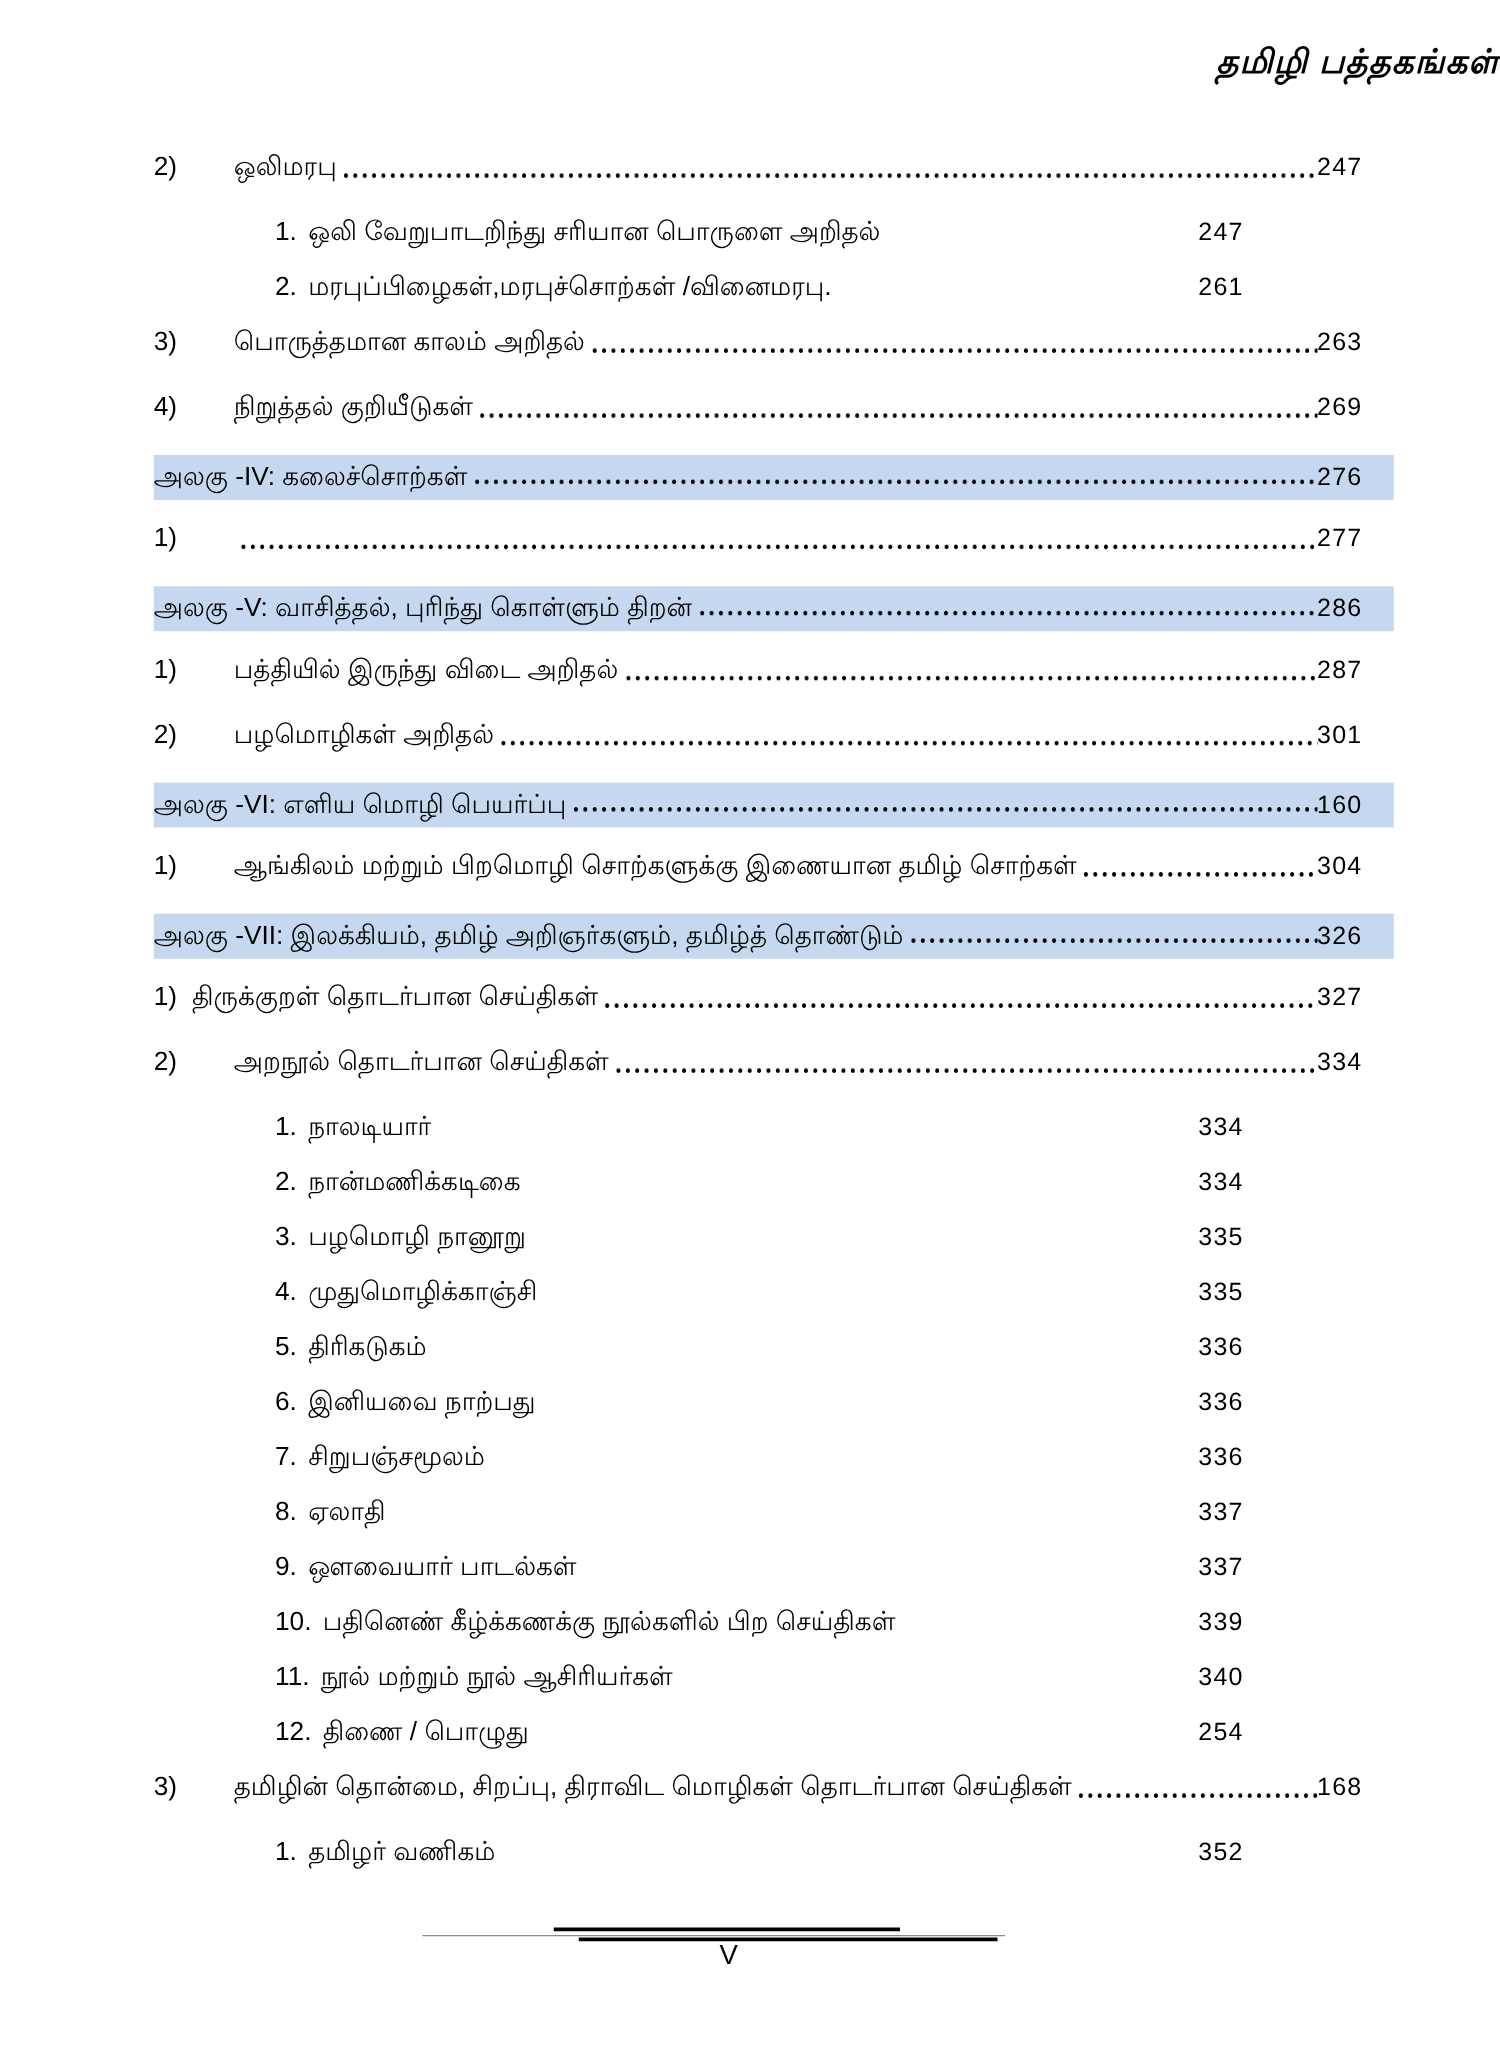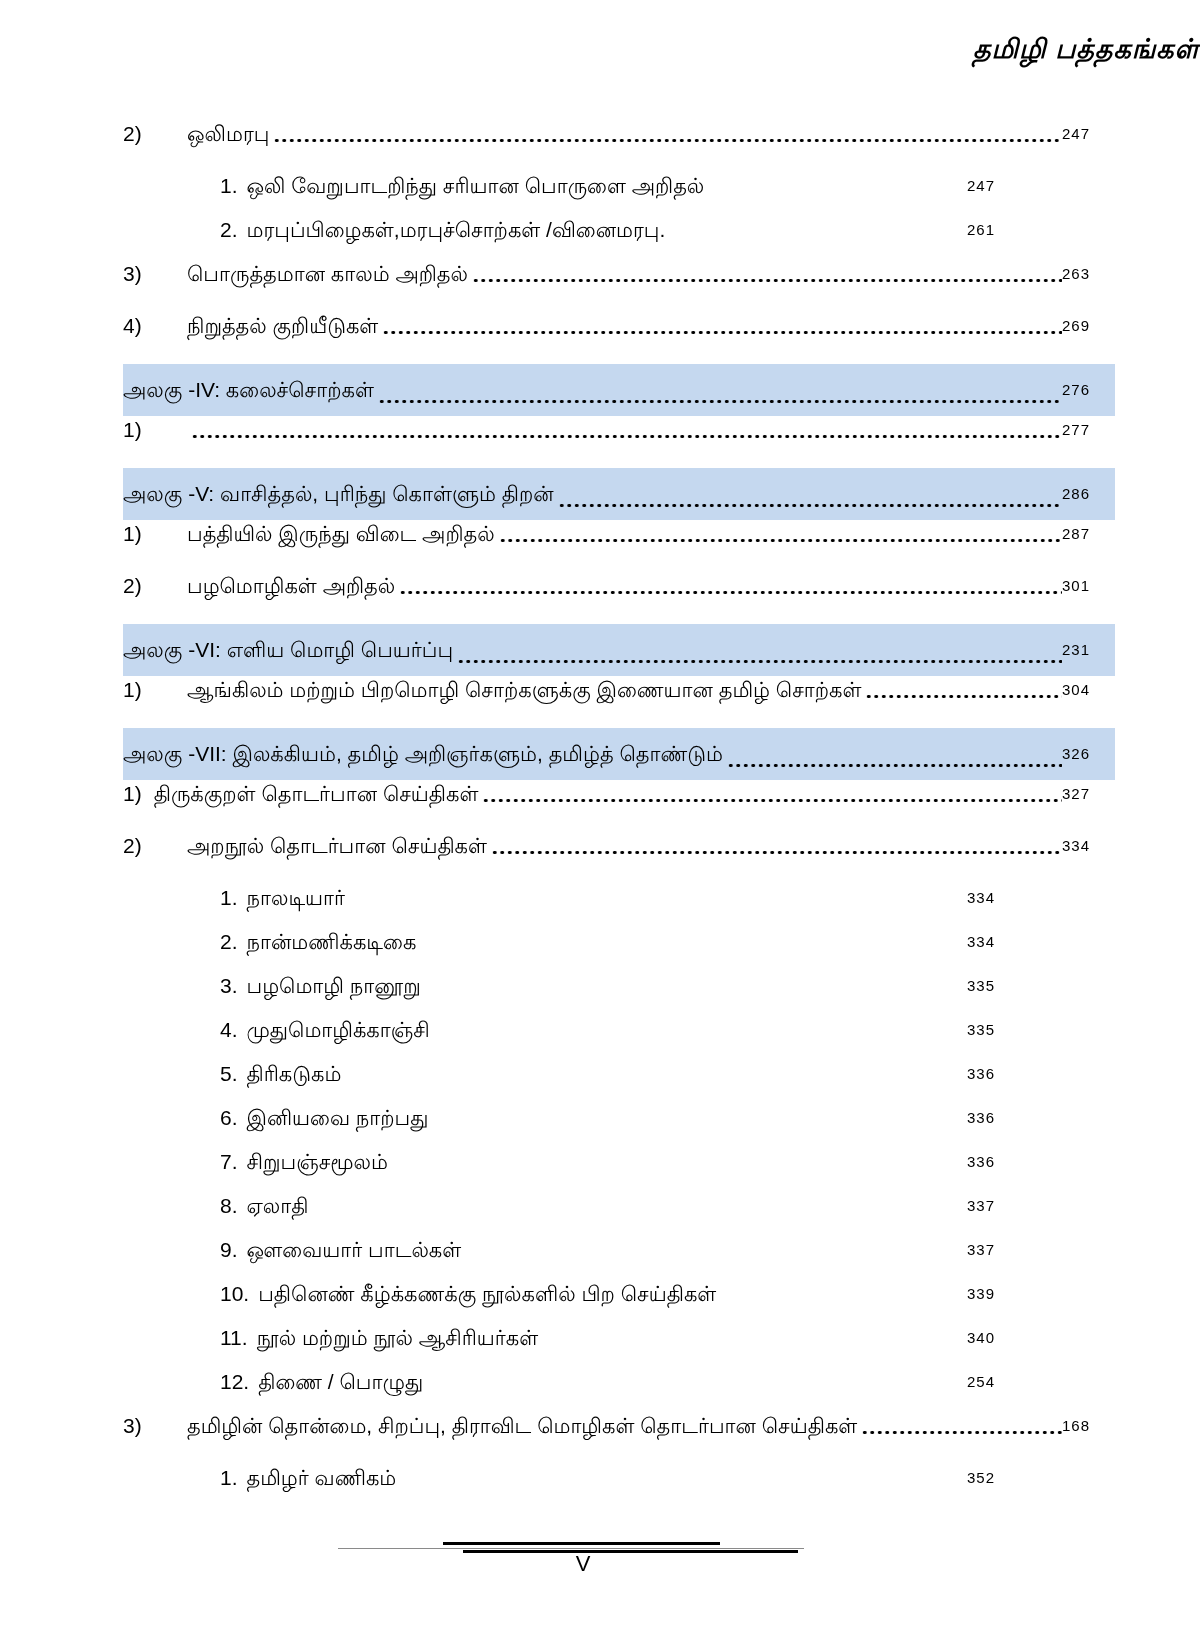--- a/index.html
+++ b/index.html
@@ -37,41 +37,42 @@
     align-items: center;
     height: 28px;
     line-height: 28px;
     font-size: 21px;
     white-space: nowrap;
   }
   .row.main    { margin-bottom: 24px; }
   .row.sub     { margin-bottom: 16px; padding-left: 97px; }
   .row.section {
     background: var(--hl, #c5d8ef);
-    height: 52px;
+    height: 36px;
     line-height: 42px;
     width: 992px;          
     padding-right: 25px;
+    margin-bottom: 17px;
   }
   .num  { flex: none; }
   .row.main .num { width: 64px; }
   .row.main.tight .num { width: auto; margin-right: 12px; }
   .row.sub .num { margin-right: 9px; }
   .label { flex: none; }
   .dots {
     flex: 1;
     height: 100%;
     margin-left: 4px;
     background-image: radial-gradient(circle, #000 1.6px, transparent 1.9px);
     background-size: 7.5px 5px;
     background-repeat: repeat-x;
     background-position: left bottom 5px;
   }
   .row.section .dots { background-position: left bottom 12px; }
-  .pg { flex: none; font-size: 15px; letter-spacing: 1px; }
+  .pg { flex: none; font-size: 20px; letter-spacing: 1px; }
   
   .row.sub .pg {
     position: absolute;
     left: 810px;
     width: 62px;
     text-align: right;
   }
 
   
   .fline { position: absolute; }
@@ -145,21 +146,21 @@
       </div>
       <div class="row main">
         <span class="num">2)</span>
         <span class="label">பழமொழிகள் அறிதல்</span>
         <span class="dots"></span>
         <span class="pg">301</span>
       </div>
       <div class="row section">
         <span class="label">அலகு -VI: எளிய மொழி பெயர்ப்பு</span>
         <span class="dots"></span>
-        <span class="pg">231</span>
+        <span class="pg">160</span>
       </div>
       <div class="row main">
         <span class="num">1)</span>
         <span class="label">ஆங்கிலம் மற்றும் பிறமொழி சொற்களுக்கு இணையான தமிழ் சொற்கள்</span>
         <span class="dots"></span>
         <span class="pg">304</span>
       </div>
       <div class="row section">
         <span class="label">அலகு -VII: இலக்கியம், தமிழ் அறிஞர்களும், தமிழ்த் தொண்டும்</span>
         <span class="dots"></span>

